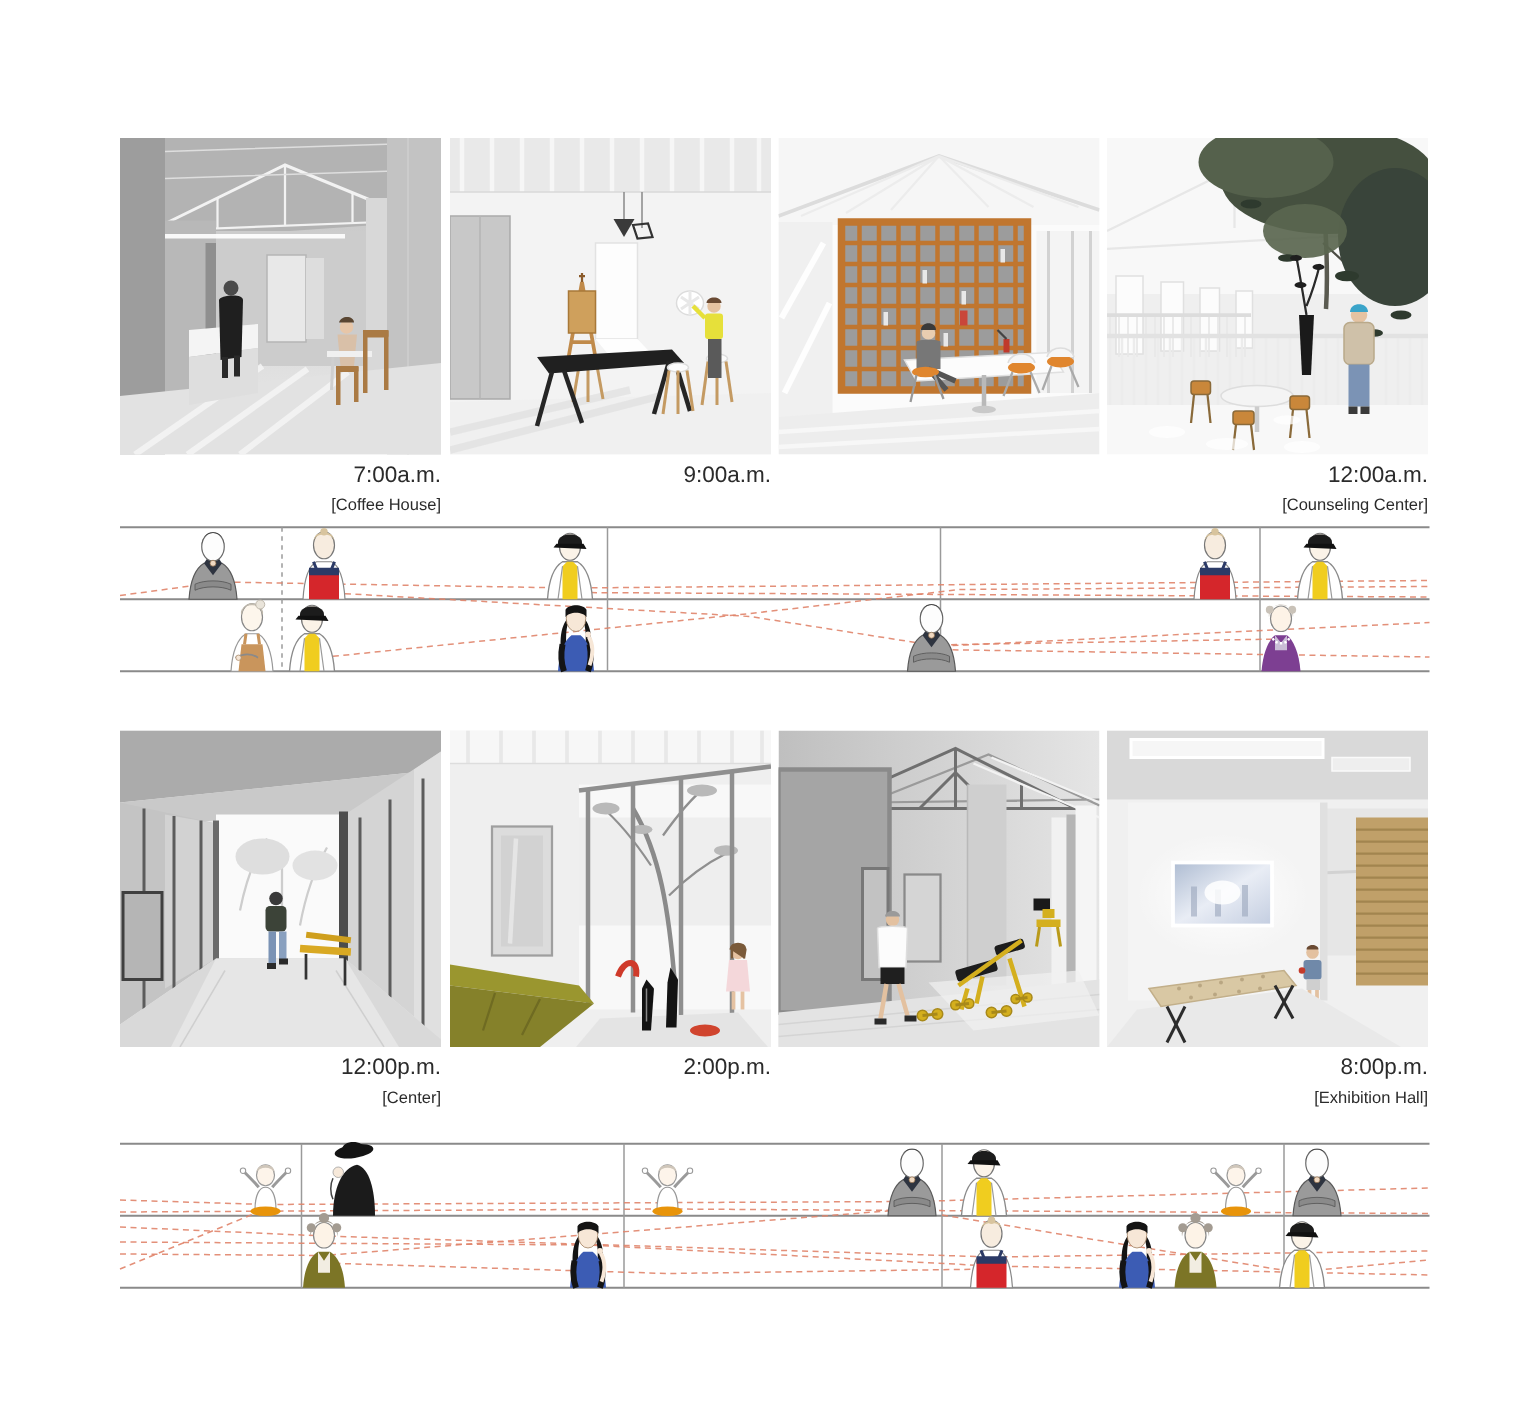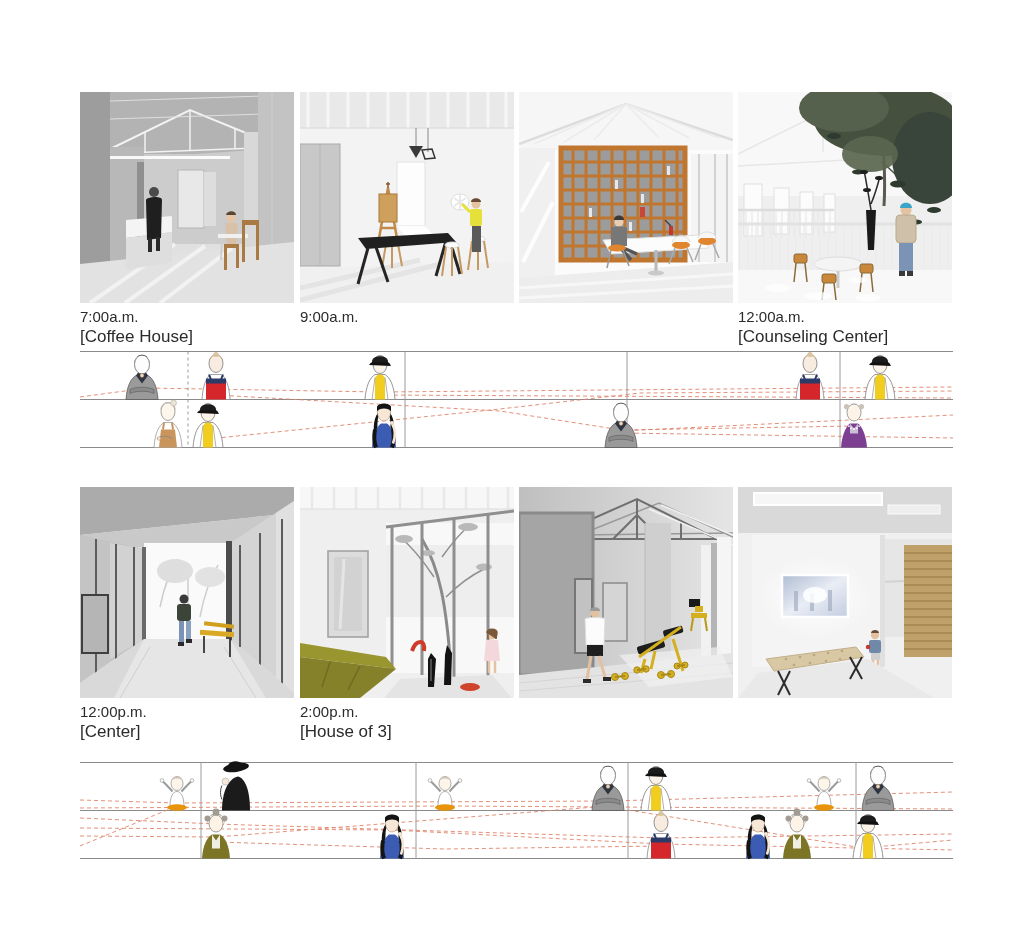--- a/index.html
+++ b/index.html
@@ -1,22 +1,22 @@
 <!DOCTYPE html>
 <html><head>
 <meta charset="utf-8">
 <style>
   html,body{margin:0;padding:0;background:#ffffff;}
   .board{position:relative;width:1024px;height:938px;background:#ffffff;overflow:hidden;
          font-family:"Liberation Sans",sans-serif;}
   .panel{position:absolute;width:214px;}
   .panel svg.render{display:block;width:214px;height:211px;}
-  .caption{margin-top:4px;text-align:left;color:#2b2b2b;}
+  .caption{margin-top:4px;text-align:right;color:#2b2b2b;}
   .caption .time{font-size:15px;line-height:20px;}
-  .caption .place{font-size:17px;line-height:20px;}
+  .caption .place{font-size:11px;line-height:20px;}
   svg.strip{position:absolute;left:80px;width:873px;height:97px;overflow:visible;}
 </style>
 </head>
 <body>
 
 <div class="board">
 
   <section class="panel" style="left:80px;top:92px">
     <svg class="render" viewBox="0 0 214 211">
       <defs>
@@ -469,21 +469,20 @@
       <polygon points="0,156 86,170 96,182 0,170" fill="#9a962f"></polygon>
       <polygon points="0,170 96,182 60,211 0,211" fill="#85812a"></polygon>
       <path d="M30,175 L22,200 M60,179 L48,203" stroke="#6f6b22" stroke-width="1.5" fill="none"></path>
       <polygon points="128,200 134,200 136,172 131,166 128,172" fill="#131313"></polygon>
       <polygon points="144,198 151,198 152,166 147,158 145,168" fill="#131313"></polygon>
       <line x1="131" y1="172" x2="131" y2="194" stroke="#ffffff" stroke-width="1" opacity="0.5"></line>
       <ellipse cx="170" cy="200" rx="10" ry="4" fill="#d0442e"></ellipse>
     </svg>
     <div class="caption">
       <div class="time">2:00p.m.</div>
-      <div class="place">[House of 3]</div>
     </div>
   </section>
 
   <section class="panel" style="left:519px;top:487px">
     <svg class="render" viewBox="0 0 214 211">
       <defs>
           <linearGradient id="p7bg" x1="0" y1="0" x2="1" y2="0">
         <stop offset="0" stop-color="#bfbfbf"></stop>
             <stop offset="1" stop-color="#e5e5e5"></stop>
       </linearGradient>
@@ -639,20 +638,24 @@
             <circle cx="102" cy="172" r="1.3"></circle>
         </g>
         <g stroke="#2c2c2c" stroke-width="2">
           <line x1="40" y1="184" x2="52" y2="208"></line>
             <line x1="52" y1="184" x2="40" y2="208"></line>
           <line x1="112" y1="170" x2="124" y2="192"></line>
             <line x1="124" y1="170" x2="112" y2="192"></line>
         </g>
       </g>
     </svg>
+    <div class="caption">
+      <div class="time">8:00p.m.</div>
+      <div class="place">[Exhibition Hall]</div>
+    </div>
   </section>
 
   <svg class="strip" id="strip-0" viewBox="0 0 873 97" style="top:351px">
       <g>
         <line x1="0" y1="0.5" x2="873" y2="0.5" stroke="#8a8a8a" stroke-width="1.2"></line>
         <line x1="0" y1="48.5" x2="873" y2="48.5" stroke="#8a8a8a" stroke-width="1.2"></line>
         <line x1="0" y1="96.5" x2="873" y2="96.5" stroke="#8a8a8a" stroke-width="1.2"></line>
         <line x1="108" y1="0.5" x2="108" y2="96.5" stroke="#9a9a9a" stroke-width="1" stroke-dasharray="3,3"></line>
         <line x1="325" y1="0.5" x2="325" y2="96.5" stroke="#9a9a9a" stroke-width="1"></line>
         <line x1="547" y1="0.5" x2="547" y2="96.5" stroke="#9a9a9a" stroke-width="1"></line>

